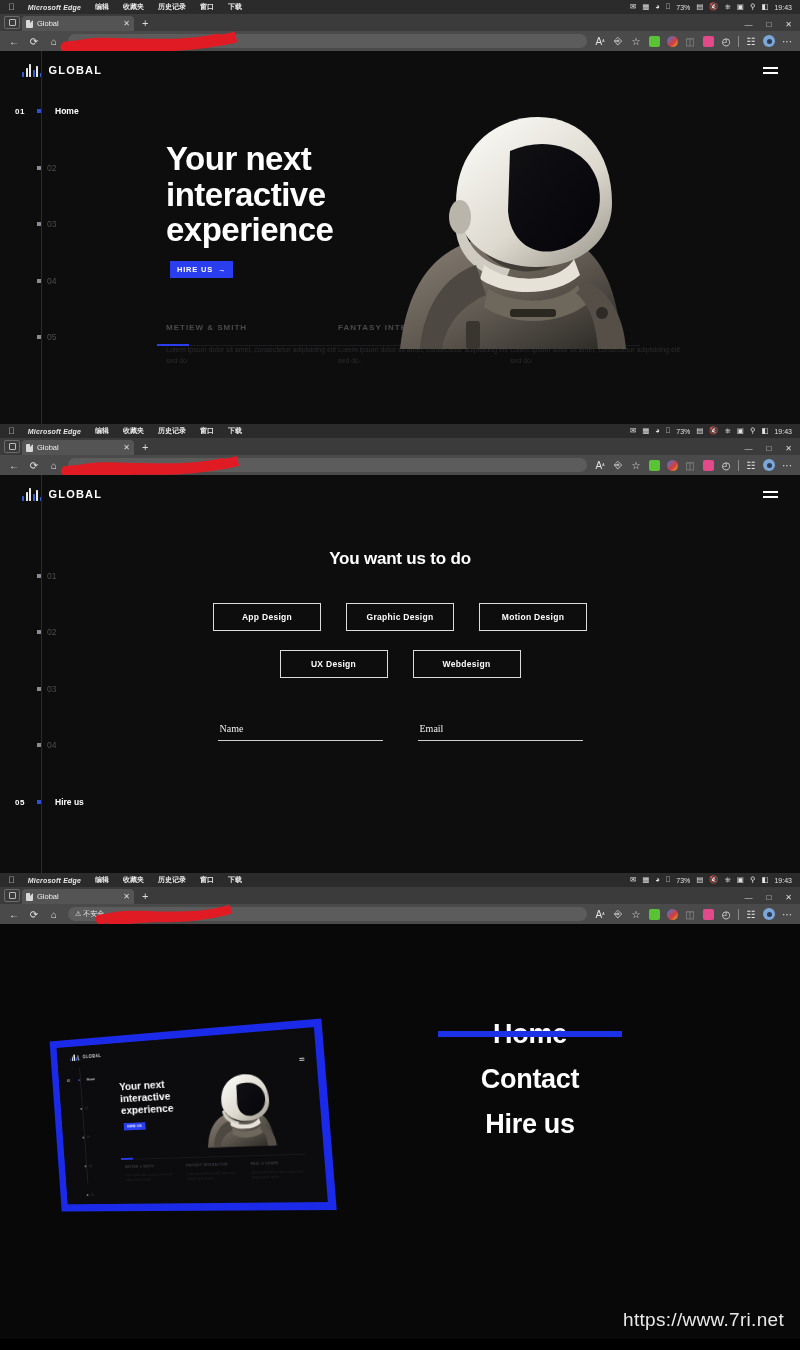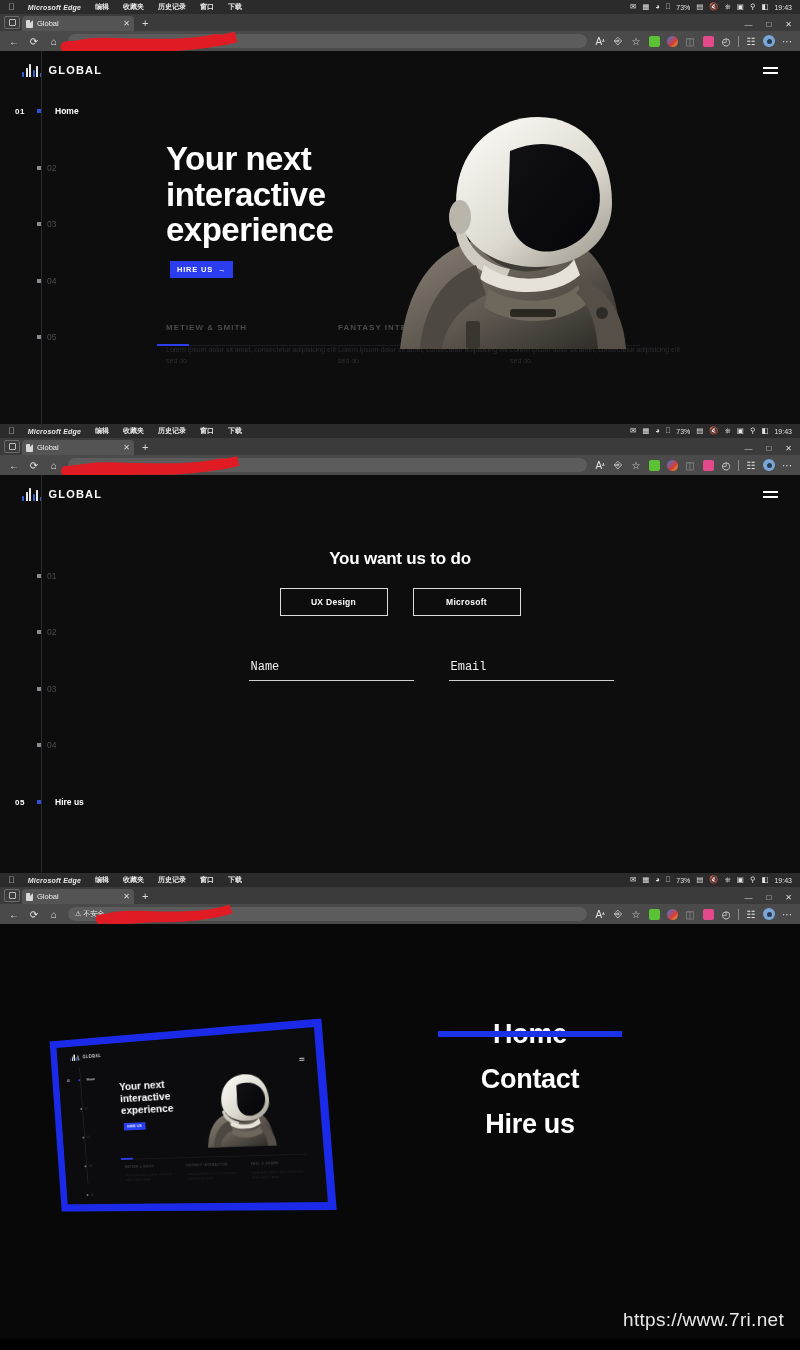--- a/index.html
+++ b/index.html
@@ -139,23 +139,22 @@
   .chip {
     border:1px solid #dcdcdc; color:#fff; font-size:8.5px; font-weight:bold;
     padding:8px 0; text-align:center; letter-spacing:.3px; background:#0d0d0d;
   }
   .chip.w1 { width:108px; }
   .chip.w2 { width:108px; }
   .fields { display:flex; justify-content:center; gap:35px; margin-top:40px; }
   .field { width:165px; }
   .field input {
     width:100%; background:transparent; border:none; border-bottom:1px solid #cfcfcf;
-    color:#fff; font-size:12px; padding:0 0 6px 2px; outline:none;
-    font-family:Liberation Mono, monospace;
-    margin-left:31px;
+    color:#fff; font-size:10px; padding:0 0 6px 2px; outline:none;
+    font-family:Liberation Serif, serif;
   }
   .field input::placeholder { color:#f0f0f0; }
   .send-btn {
     display:block; margin:28px auto 0; width:209px; padding:9px 0;
     background:#1c32e8; color:#fff; border:none; font-size:8.5px; font-weight:bold;
     letter-spacing:.8px; font-family:"Liberation Sans", sans-serif; cursor:pointer;
   }
 
   
   .p3 { height:415px; position:relative; background:#080808; }
@@ -520,23 +519,28 @@
       <div class="nav-item active" style="top:322px">
         <span class="nav-num">05</span>
         <span class="nav-dot"></span>
         <span class="nav-label">Hire us</span>
       </div>
     </div>
 
     <div class="form-wrap">
       <div class="form-title">You want us to do</div>
 
+      <div class="chip-row">
+        <div class="chip w1">App Design</div>
+        <div class="chip w1">Graphic Design</div>
+        <div class="chip w1">Motion Design</div>
+      </div>
       <div class="chip-row" style="margin-top:19px">
         <div class="chip w2">UX Design</div>
-        <div class="chip w2">Microsoft</div>
+        <div class="chip w2">Webdesign</div>
       </div>
 
       <div class="fields">
         <div class="field">
           <input placeholder="Name" style="">
         </div>
         <div class="field">
           <input placeholder="Email" style="">
         </div>
       </div>

